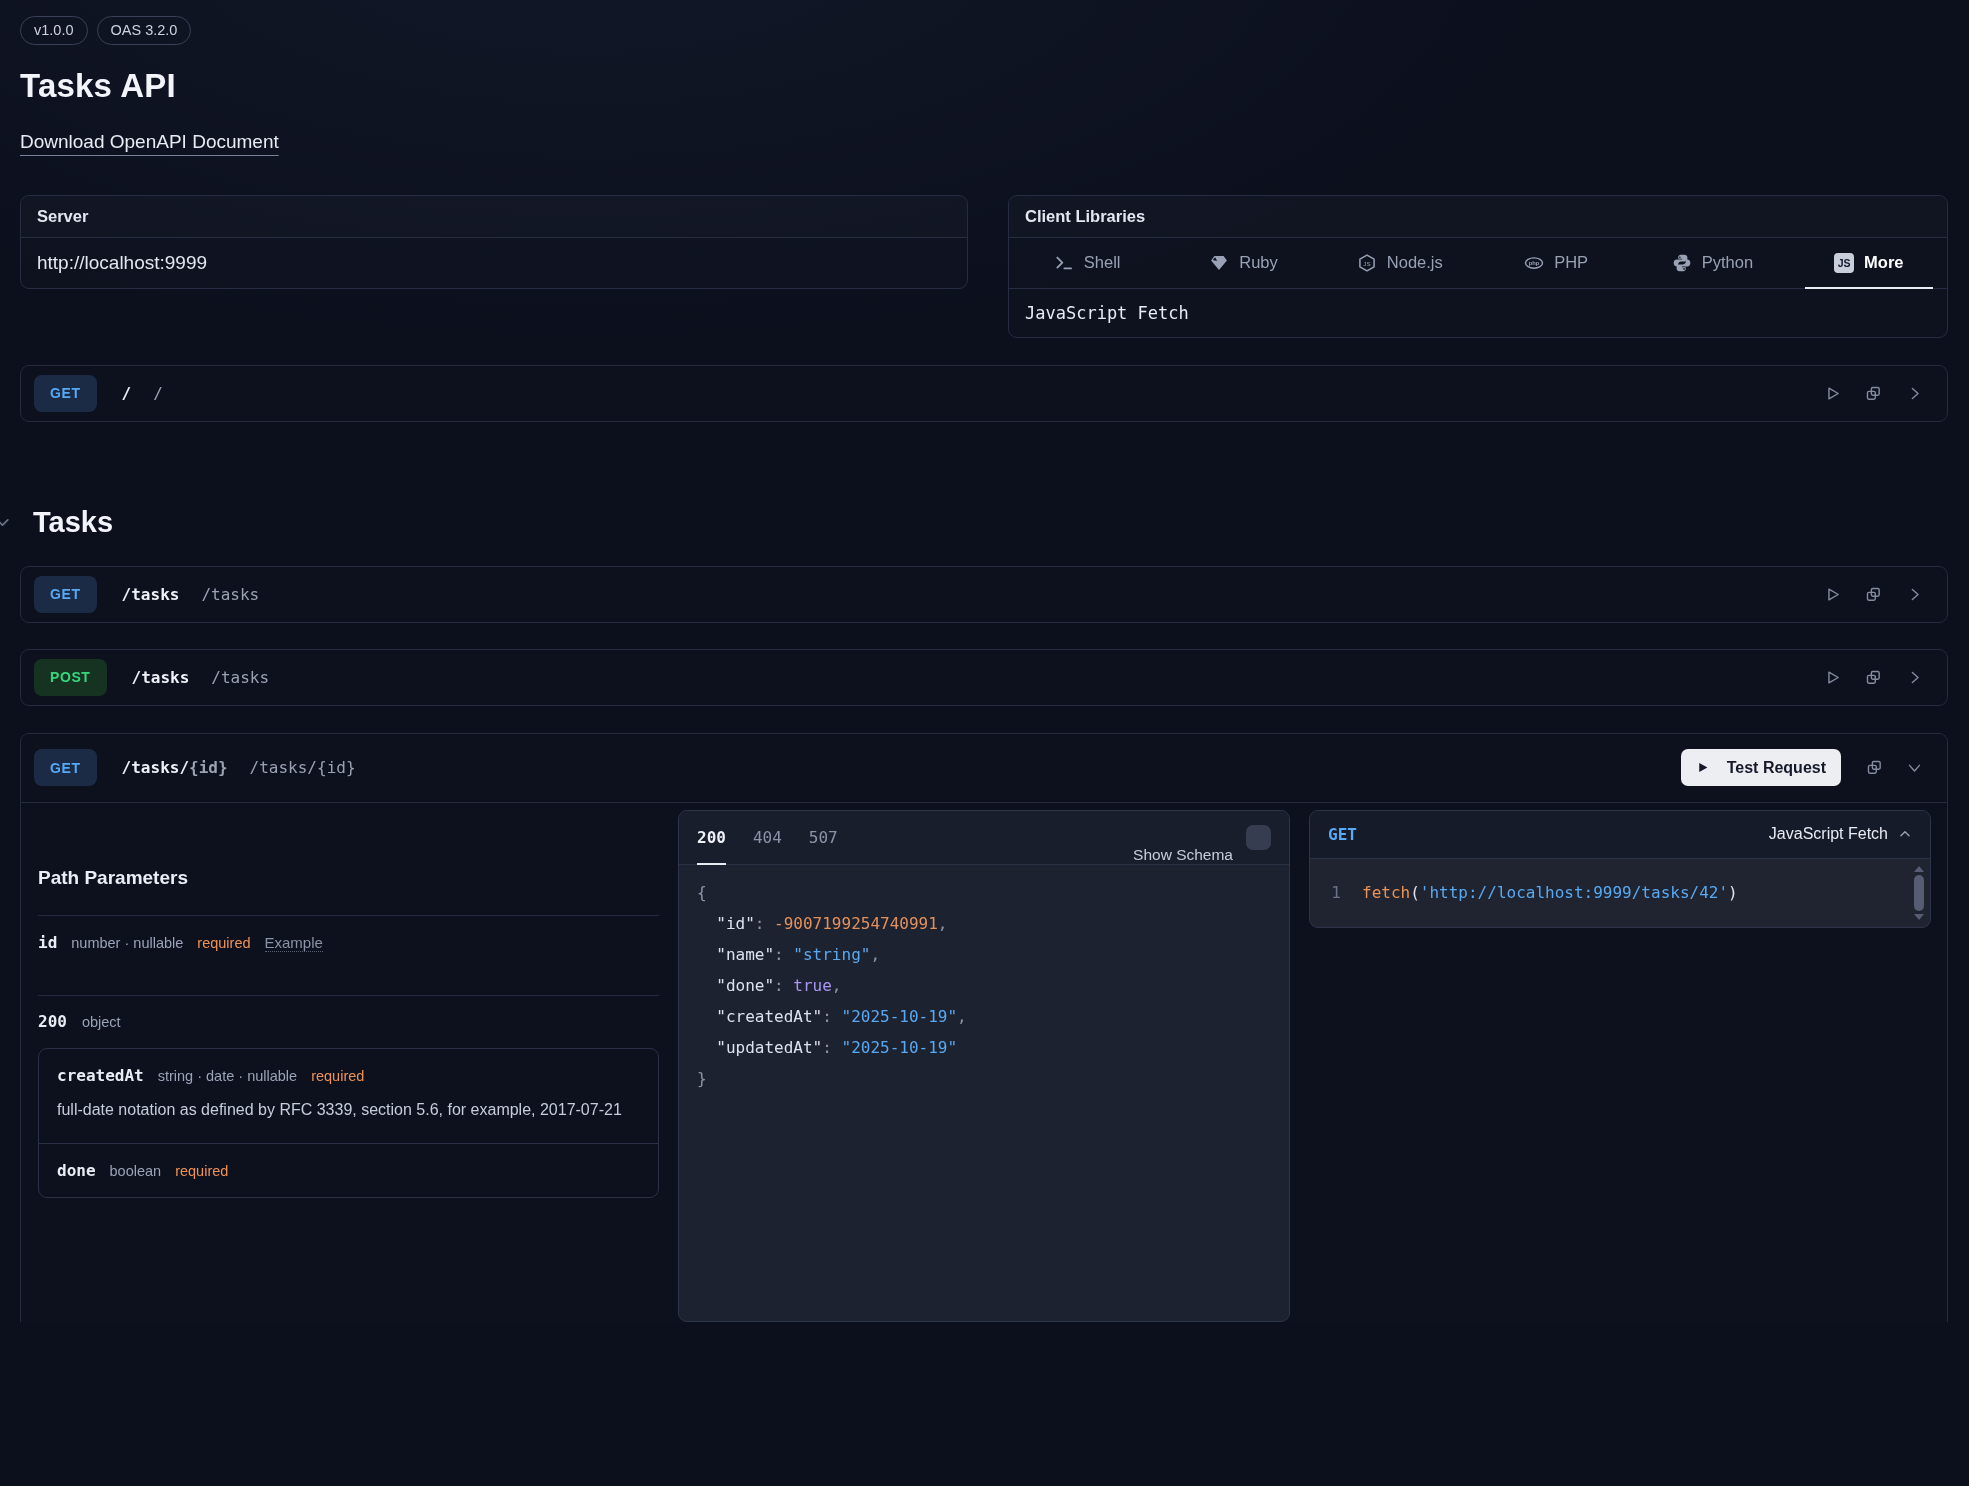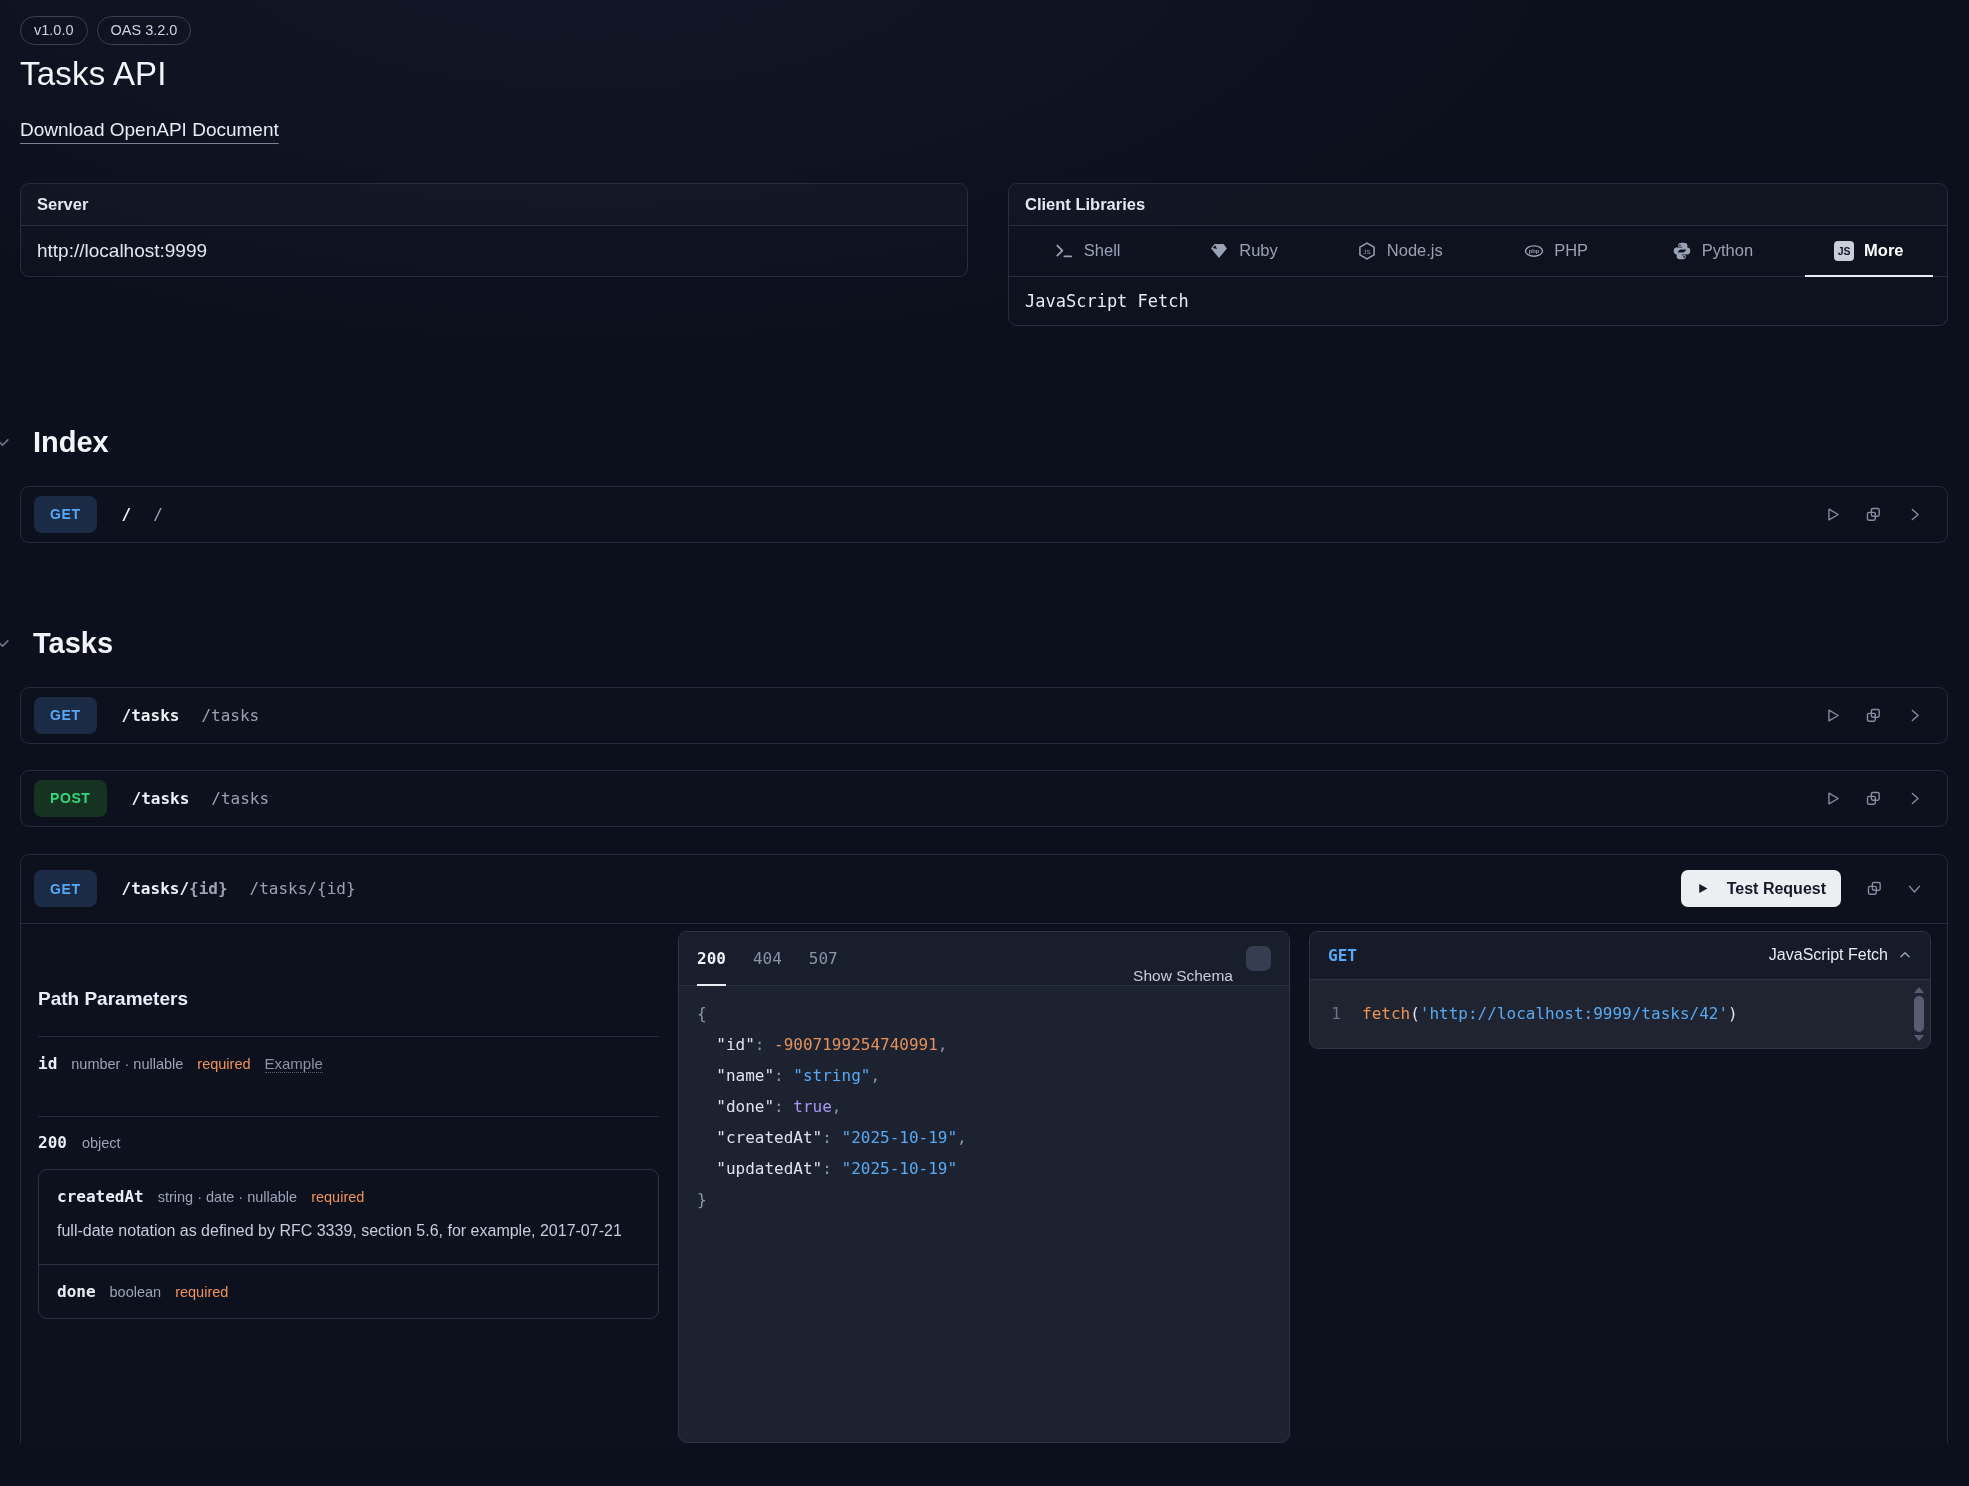--- a/index.html
+++ b/index.html
@@ -13,21 +13,21 @@
   }
   .mono { font-family:"DejaVu Sans Mono", monospace; }
   .page { padding:16px 21px 0 20px; position:relative; }
 
   
   .badges { display:flex; gap:9px; }
   .pill {
     border:1px solid #3a4158; border-radius:999px; color:#cdd2de;
     font-size:14.5px; padding:4px 13px; line-height:1.3;
   }
-  h1.title { margin-top:10px; font-size:33px; font-weight:400; color:#f2f4f9; letter-spacing:.2px; }
+  h1.title { margin-top:22px; font-size:33px; font-weight:700; color:#f2f4f9; letter-spacing:.2px; }
   .download {
     display:inline-block; margin-top:26px; font-size:19px; color:#e8ebf2;
     text-decoration:underline; text-decoration-color:#79809a; text-underline-offset:7px; cursor:pointer;
   }
 
   
   .cards-row { display:flex; gap:40px; margin-top:42px; align-items:flex-start; }
   .card { border:1px solid #262d42; border-radius:9px; background:rgba(255,255,255,0.012); }
   .card-head {
     padding:11px 16px; font-size:16.5px; font-weight:600; color:#e3e7f0;
@@ -233,28 +233,20 @@
         <div class="lib-tab active">
           <span class="js-square">JS</span>
           <span>More</span>
         </div>
       </div>
       <div class="lib-selected mono">JavaScript Fetch</div>
     </section>
   </div>
 
   
-  <div class="tag-head first">
-    <span class="sec-chevron">
-      <svg width="17" height="17" viewBox="0 0 16 16">
-          <path d="M3 5.5l5 5 5-5" fill="none" stroke="currentColor" stroke-width="1.6" stroke-linecap="round" stroke-linejoin="round"></path>
-        </svg>
-    </span>
-    <h2 class="tag-title">Index</h2>
-  </div>
 
   <div class="endpoint-row">
     <span class="method get">GET</span>
     <span class="ep-path mono">/</span>
     <span class="ep-path2 mono">/</span>
     <span class="row-icons">
       <span class="ric">
           <svg viewBox="0 0 24 24">
             <path d="M7 4.5l13 7.5-13 7.5z" fill="none" stroke="currentColor" stroke-width="2" stroke-linejoin="round"></path>
           </svg>

